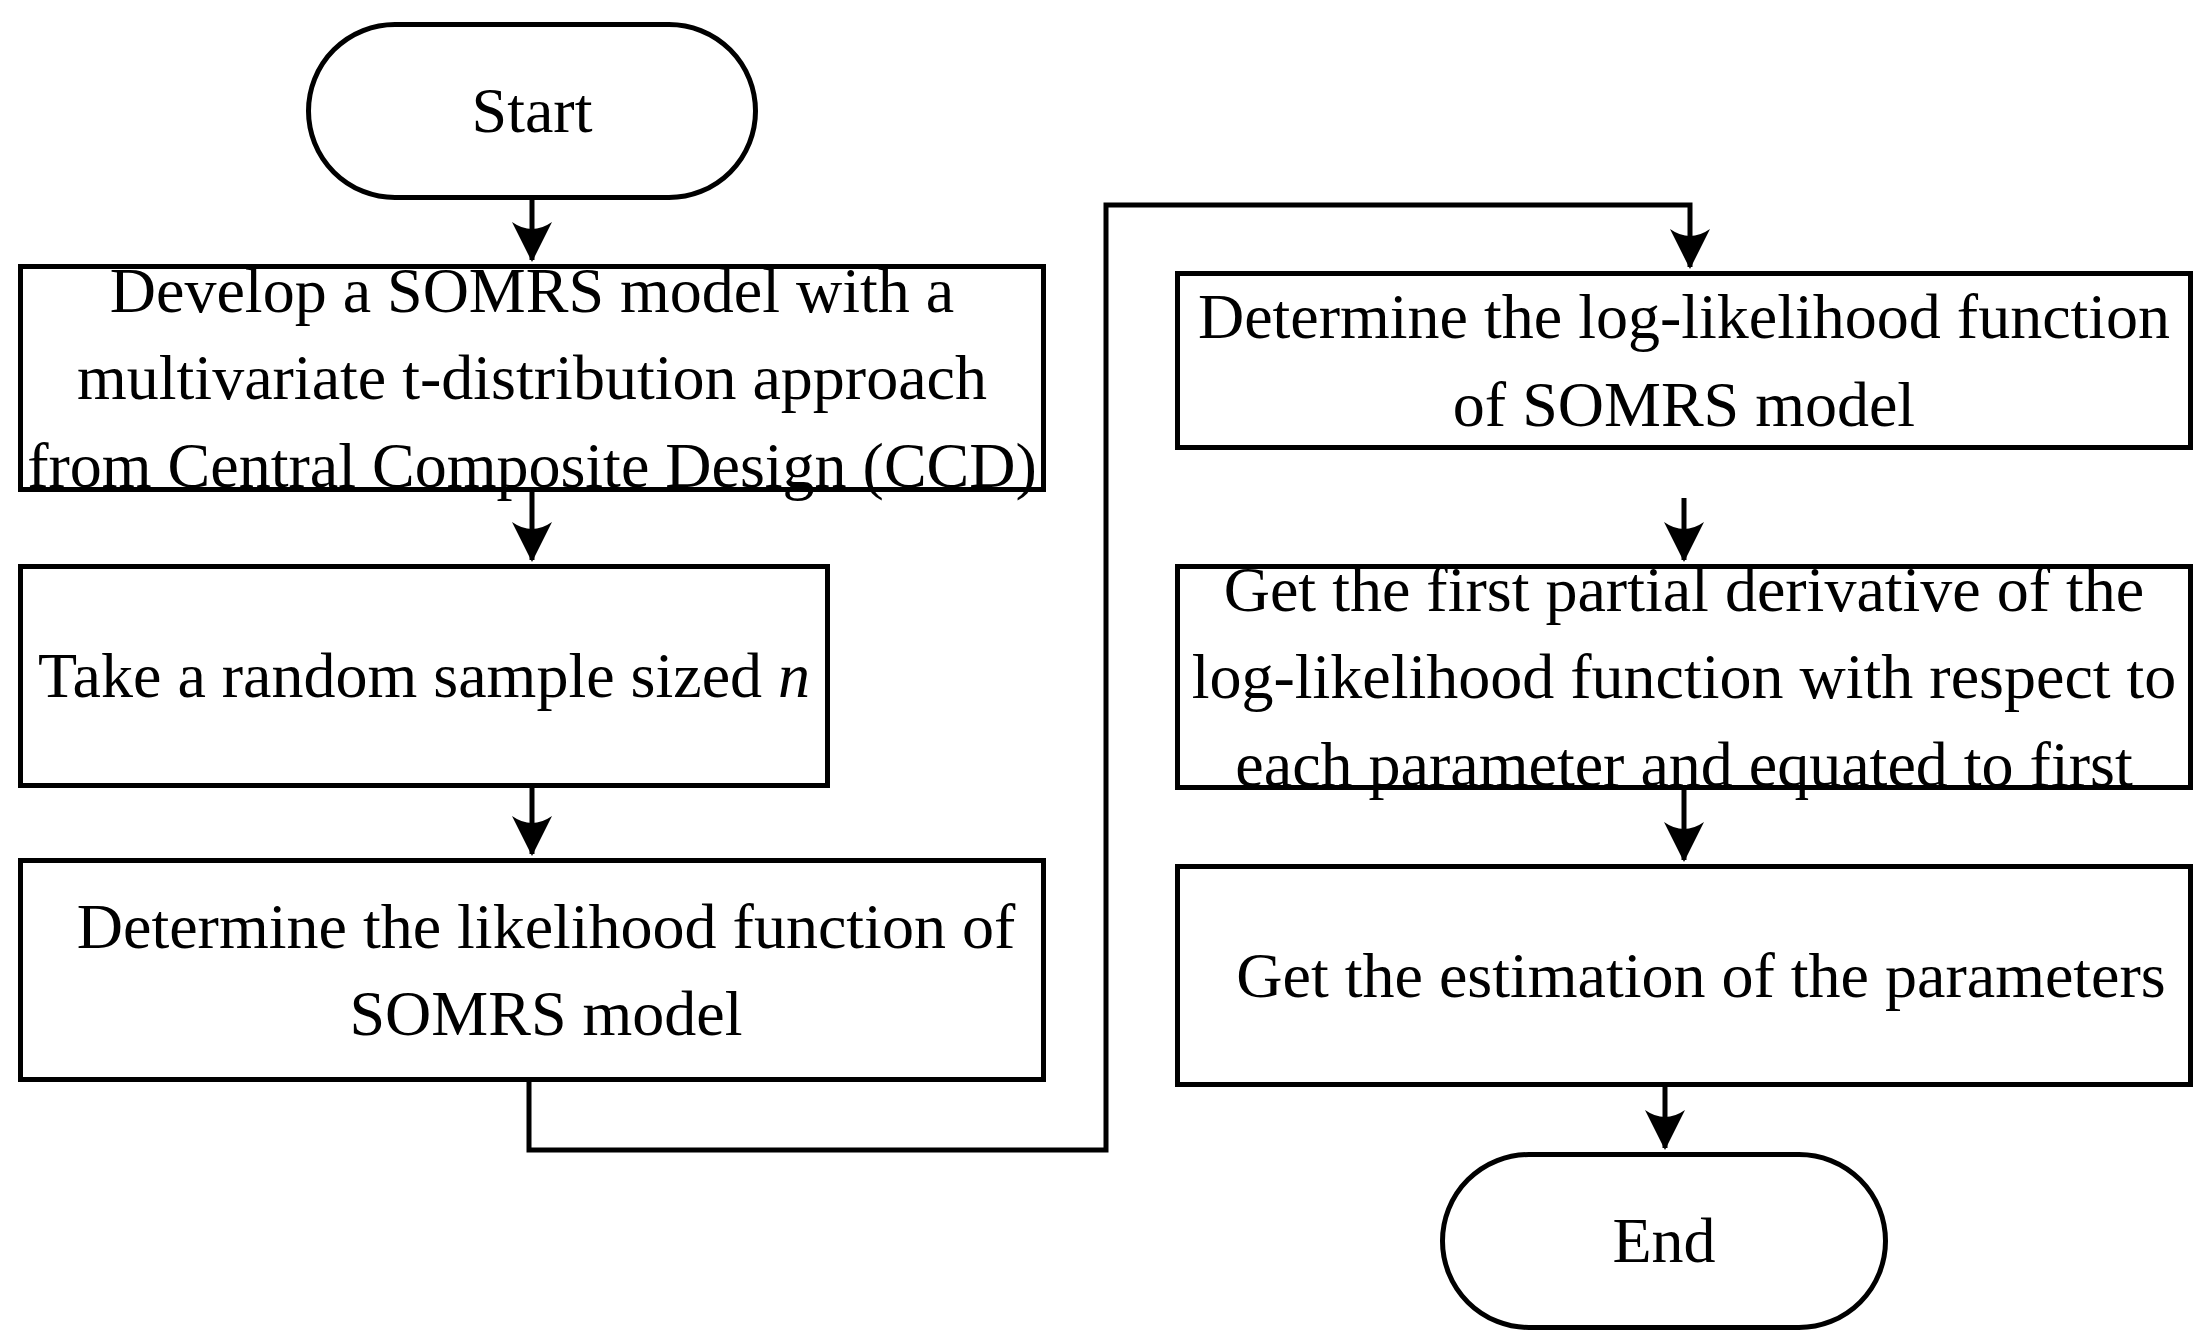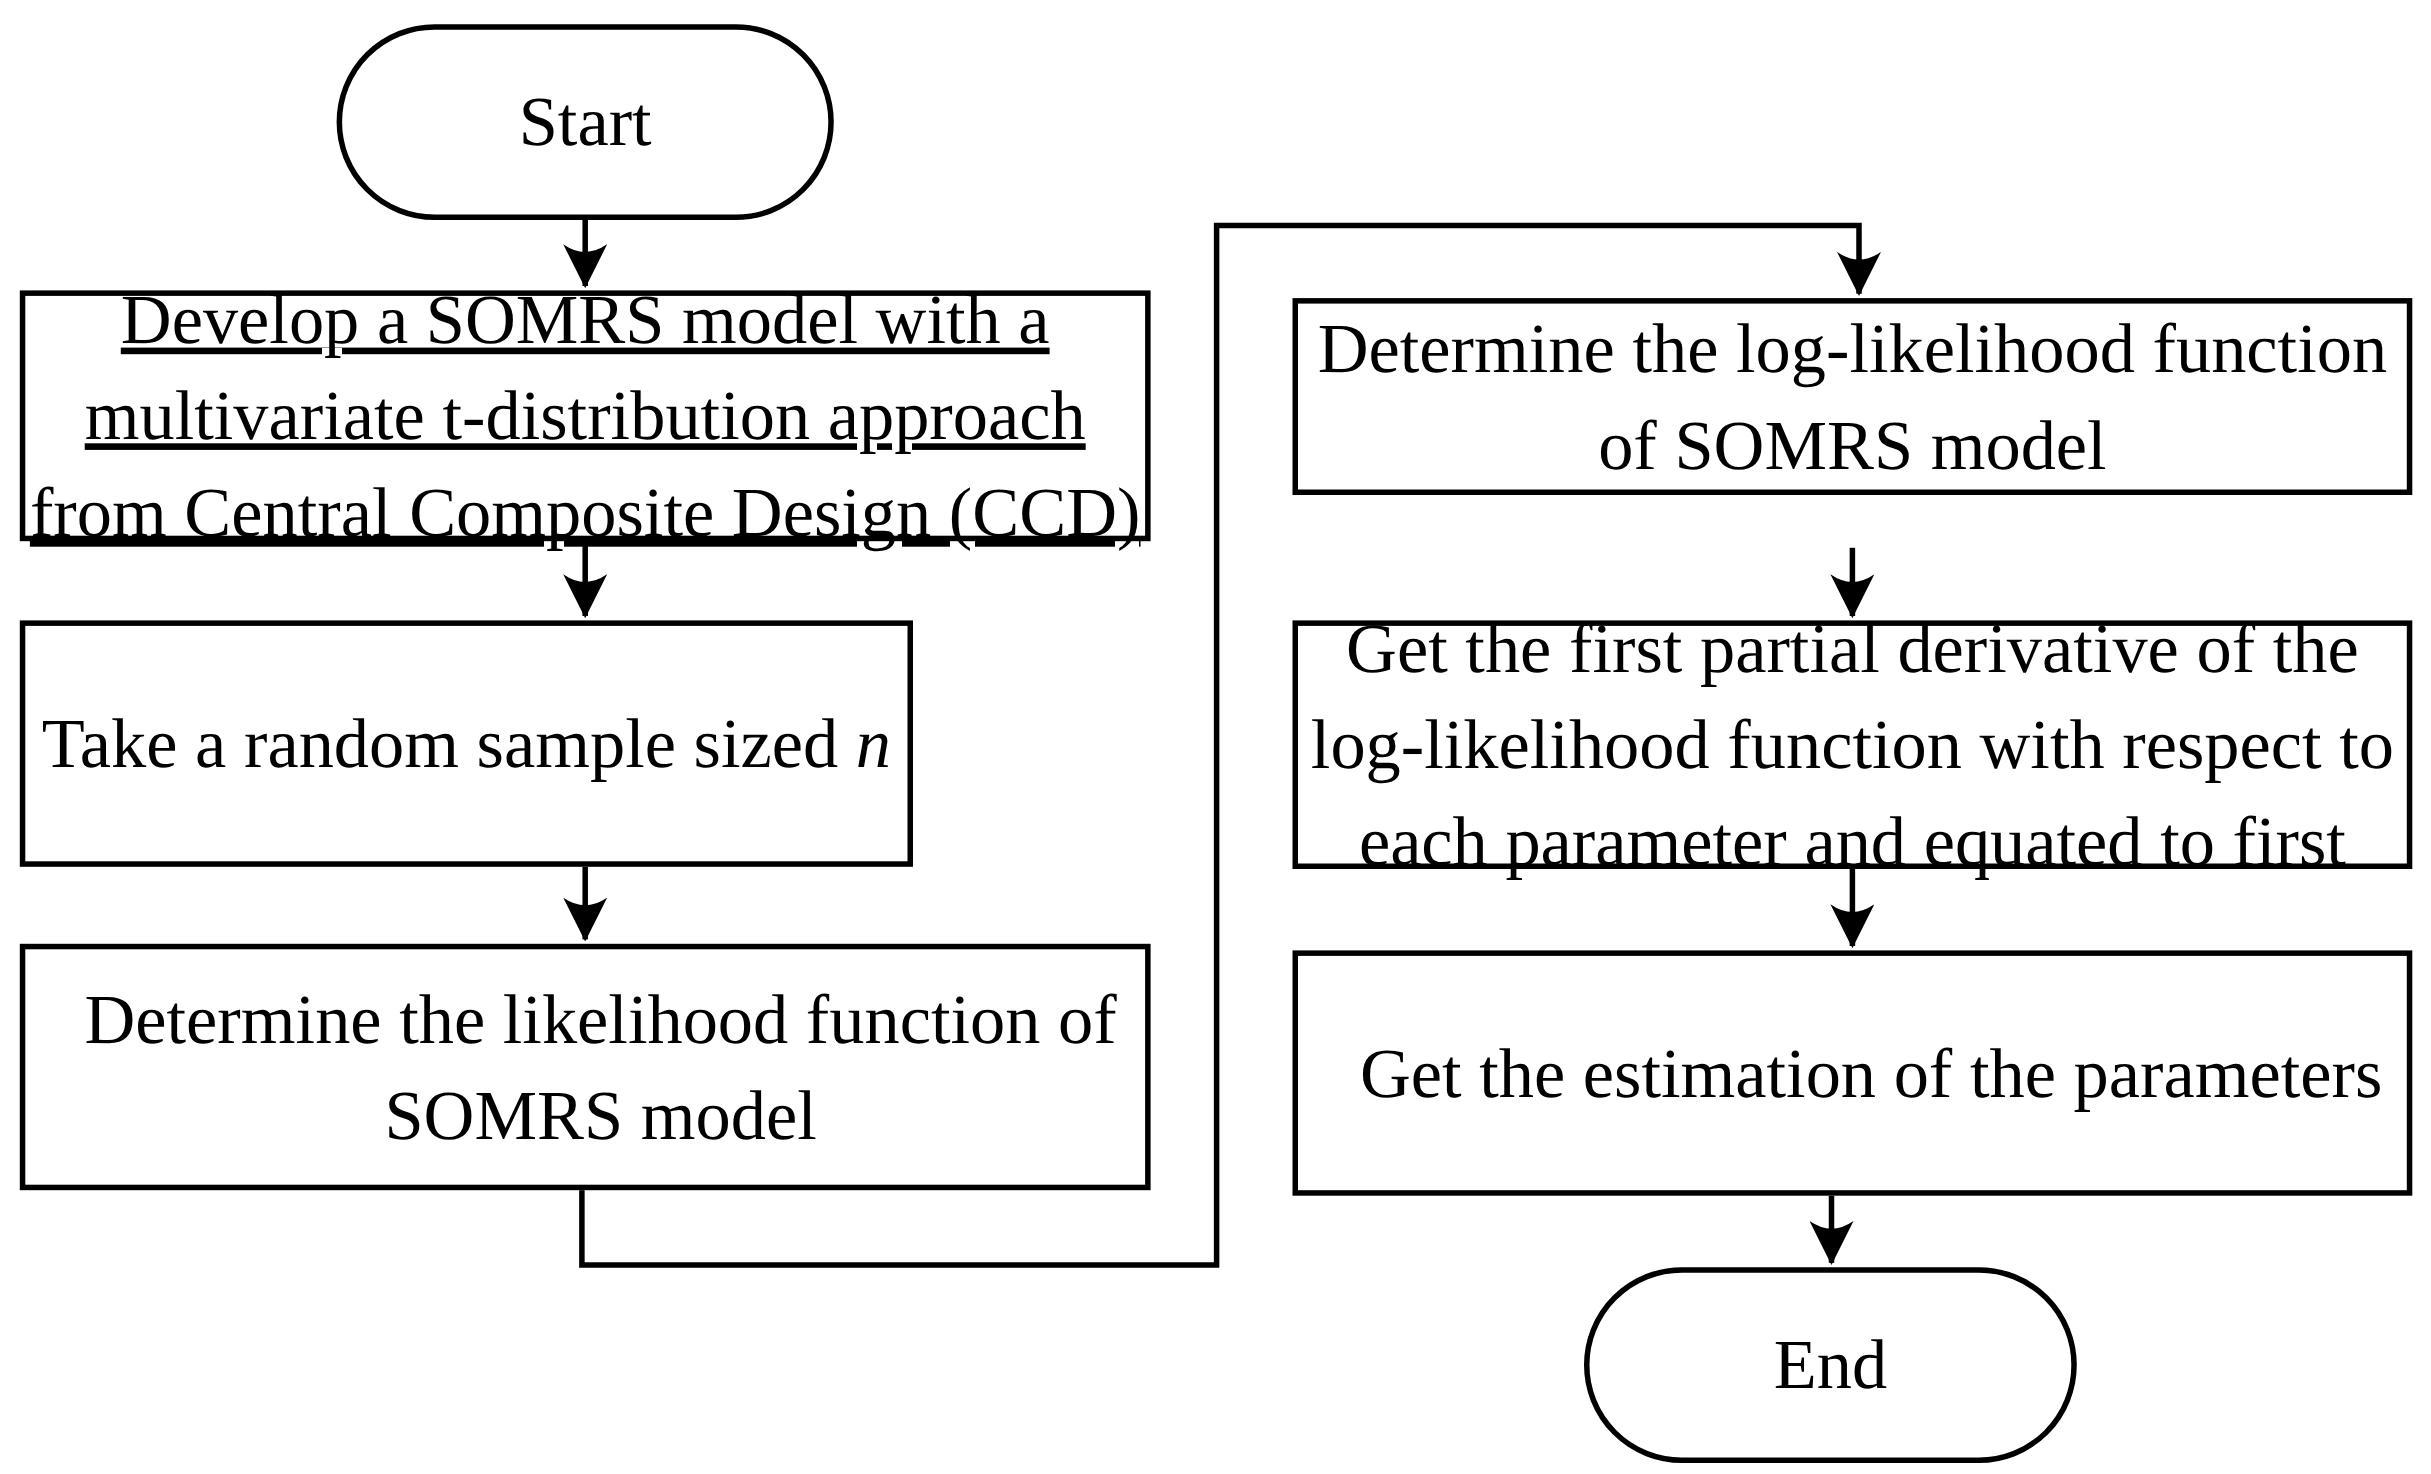--- a/index.html
+++ b/index.html
@@ -57,21 +57,21 @@
     border-radius: 90px;
   }
   .node .line {
     white-space: nowrap;
   }
   .node .var-italic {
     font-style: italic;
   }
   
   #node-start  { left: 306px;  top: 22px;   width: 452px;  height: 178px; }
-  #node-l1     { left: 18px;   top: 264px;  width: 1028px; height: 228px; text-decoration: underline; }
+  #node-l1     { left: 18px;   top: 264px;  width: 1028px; height: 228px; }
   #node-l2     { left: 18px;   top: 564px;  width: 812px; height: 224px; }
   #node-l3     { left: 18px;   top: 858px;  width: 1028px; height: 224px; padding-left: 28px; }
   #node-r1     { left: 1175px; top: 271px;  width: 1018px; height: 179px; }
   #node-r2     { left: 1175px; top: 564px;  width: 1018px; height: 226px; }
   #node-r3     { left: 1175px; top: 864px;  width: 1018px; height: 223px; padding-left: 34px; }
   #node-end    { left: 1440px; top: 1152px; width: 448px;  height: 178px; }
 </style>
 </head>
 <body>
 

